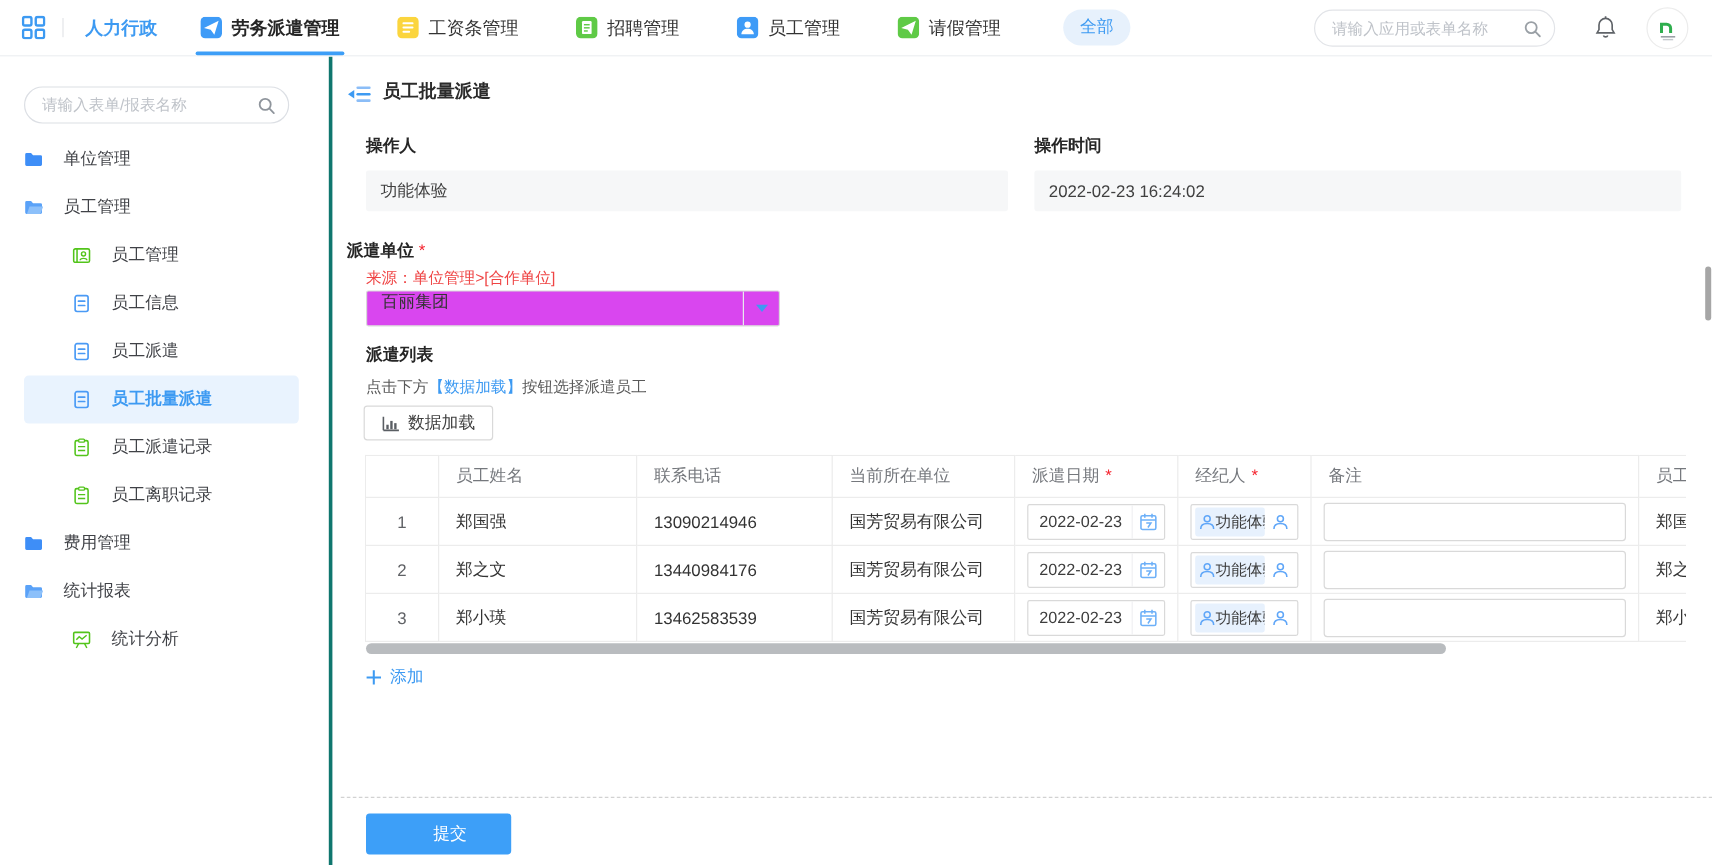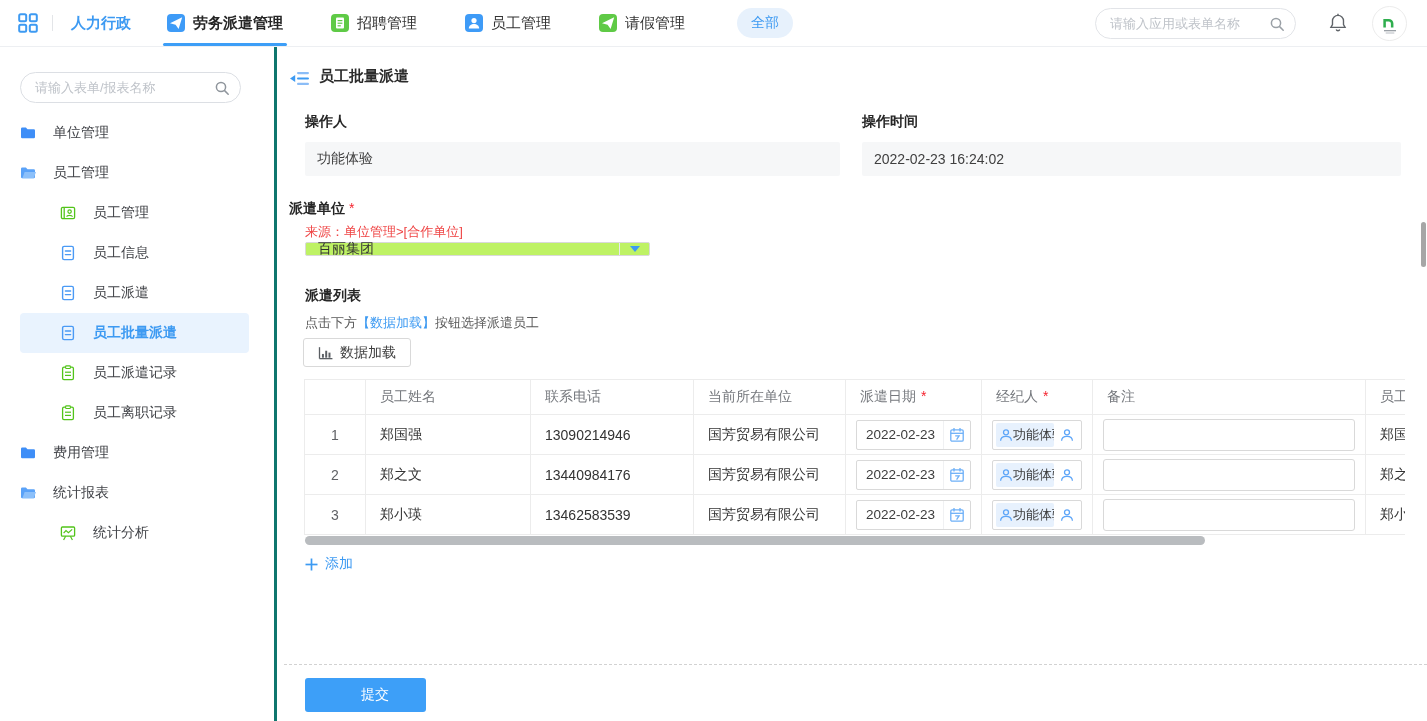--- a/index.html
+++ b/index.html
@@ -48,22 +48,22 @@
   .main { position:absolute; top:47px; left:278px; width:1149px; bottom:0; background:#fff; overflow:hidden; }
   .ph-ico { position:absolute; left:12px; top:24px; width:19px; height:15px; cursor:pointer; }
   .page-title { position:absolute; left:41px; top:20px; font-size:15px; font-weight:bold; color:#2b2b2b; }
 
   .f-label { position:absolute; font-size:14px; font-weight:bold; color:#262626; white-space:nowrap; }
   .req { color:#f5222d; font-weight:normal; margin-left:4px; }
   .ro-field { position:absolute; height:34px; background:#f6f7f8; border-radius:2px; display:flex; align-items:center;
               padding-left:12px; font-size:14px; color:#404040; }
 
   .src-link { position:absolute; left:27px; top:176px; font-size:13px; color:#ef4444; cursor:pointer; }
-  .select-box { position:absolute; left:27px; top:195px; width:345px; height:14px; border:1px solid #d9d9d9;
-                border-radius:2px; display:flex; align-items:center; cursor:pointer; background:#bef264; }
+  .select-box { position:absolute; left:27px; top:195px; width:345px; height:30px; border:1px solid #d9d9d9;
+                border-radius:2px; display:flex; cursor:pointer; background:#d946ef; }
   .select-value { flex:1; padding-left:12px; font-size:14px; color:#333; }
   .select-arrow { width:30px; height:100%; border-left:1px solid #e8eaed; display:flex; align-items:center; justify-content:center; }
   .chev { width:0; height:0; border-left:5px solid transparent; border-right:5px solid transparent; border-top:6px solid #3d9af2; }
 
   .hint { position:absolute; left:27px; top:267px; font-size:13px; color:#595959; }
   .hint .hint-link { color:#3d9af2;margin-top:32px; }
   .load-btn { position:absolute; left:25px; top:291px; height:29px; padding:0 14px; border:1px solid #d9d9d9;
               border-radius:3px; background:#fff; display:inline-flex; align-items:center; gap:7px; cursor:pointer; }
   .load-btn span { font-size:14px; color:#404040; }
 
@@ -115,20 +115,31 @@
   <div class="tabs">
       <div class="tab active">
         <span class="tab-icon">
           <svg width="18" height="18" viewBox="0 0 18 18">
             <rect width="18" height="18" rx="4" fill="#3e9bf7"></rect>
             <path d="M3 9.3 L15.2 3.2 L11.6 15 L8.6 10.7 L3 9.3 Z" fill="#fff"></path>
           </svg>
         </span>
         <span class="tab-label">劳务派遣管理</span>
         <span class="tab-underline"></span>
+      </div>
+      <div class="tab">
+        <span class="tab-icon">
+          <svg width="18" height="18" viewBox="0 0 18 18">
+            <rect width="18" height="18" rx="4" fill="#fbd53e"></rect>
+            <rect x="4.4" y="4.6" width="9.2" height="1.7" rx=".8" fill="#fff"></rect>
+            <rect x="4.4" y="8.1" width="9.2" height="1.7" rx=".8" fill="#fff"></rect>
+            <rect x="4.4" y="11.6" width="6.4" height="1.7" rx=".8" fill="#fff"></rect>
+          </svg>
+        </span>
+        <span class="tab-label">工资条管理</span>
       </div>
       <div class="tab">
         <span class="tab-icon">
           <svg width="18" height="18" viewBox="0 0 18 18">
             <rect width="18" height="18" rx="4" fill="#5fca46"></rect>
             <rect x="5" y="3.6" width="8" height="10.8" rx="1" fill="#fff"></rect>
             <rect x="6.6" y="6" width="4.8" height="1.2" fill="#5fca46"></rect>
             <rect x="6.6" y="8.6" width="4.8" height="1.2" fill="#5fca46"></rect>
             <rect x="6.6" y="11.2" width="3.2" height="1.2" fill="#5fca46"></rect>
           </svg>

